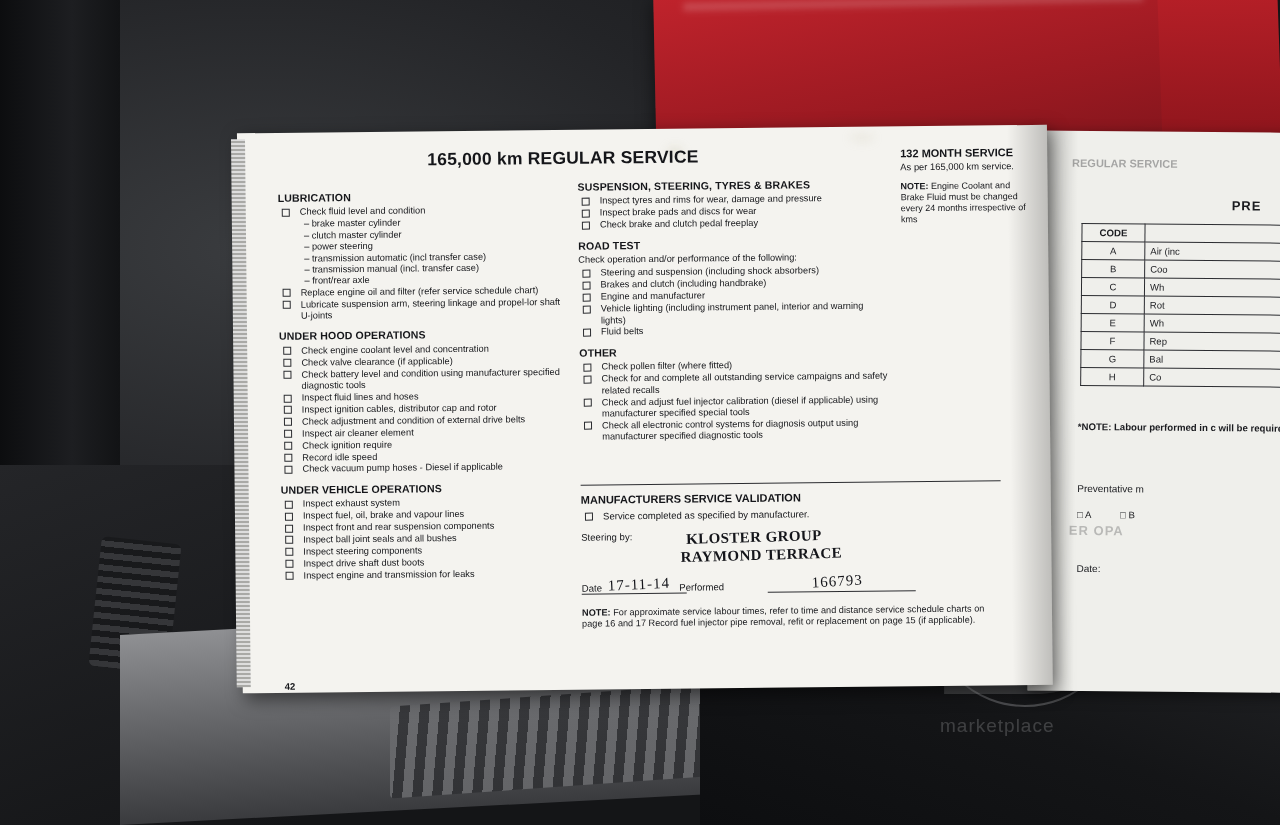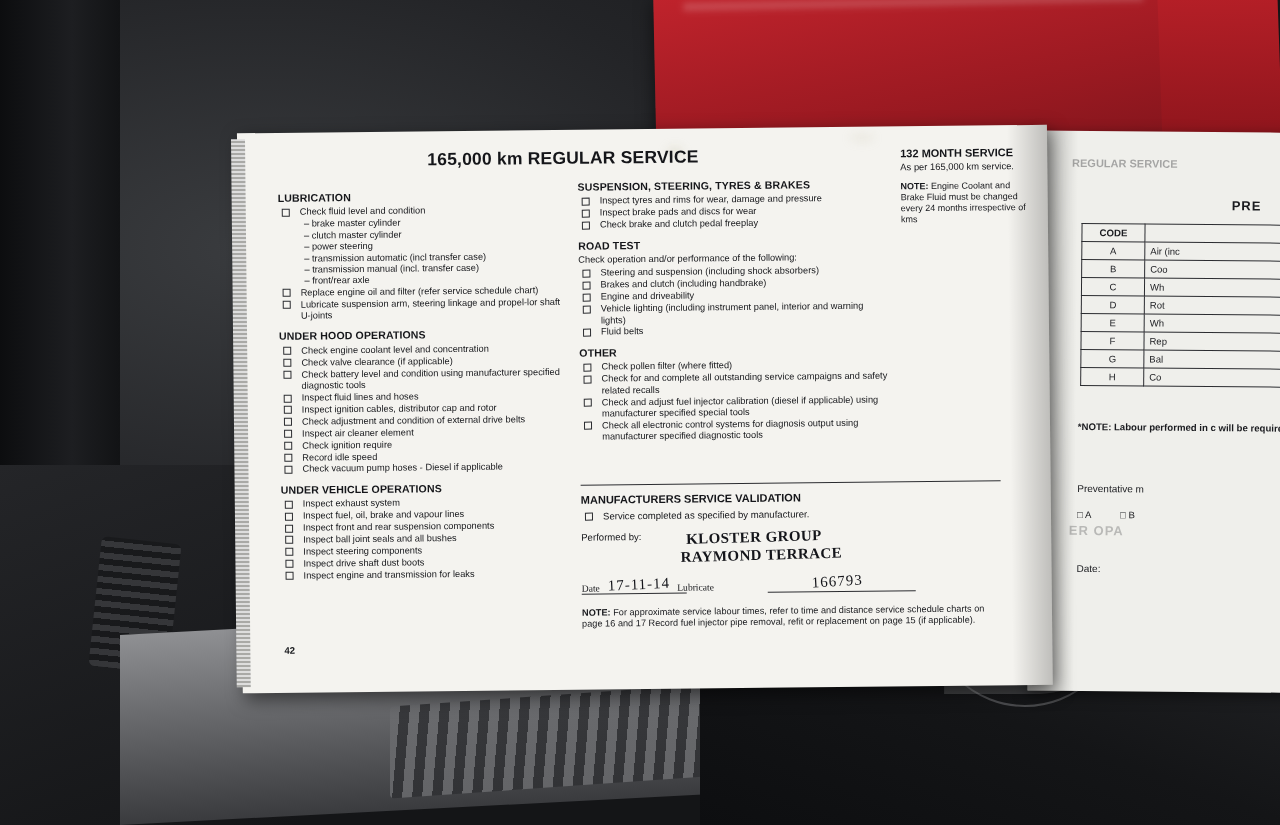--- a/index.html
+++ b/index.html
@@ -135,34 +135,34 @@
     font-family:"Liberation Serif", serif;
     color:#14151a;
   }
   .hand-dealer{
     position:absolute;left:105px;top:-2px;width:260px;
     font-size:15px;font-weight:bold;letter-spacing:.4px;
     transform:rotate(-1deg);
   }
   .hand-dealer div:last-child{margin-left:-6px;margin-top:1px;}
   .daterow{position:relative;margin-top:40px;font-size:9.6px;}
-  .daterow .lbl{display:inline-block;font-family:Liberation Serif, serif;}
+  .daterow .lbl{display:inline-block;}
   .hand-date{
     position:absolute;left:26px;top:-6px;font-size:15px;
     transform:rotate(-2deg);letter-spacing:1px;
   }
   .hand-km{
     position:absolute;left:230px;top:-7px;font-size:15px;
     transform:rotate(-2.5deg);letter-spacing:1px;
   }
   .dline{position:absolute;left:0;top:11px;width:105px;height:1px;background:#2b2c30;}
   .dline2{position:absolute;left:186px;top:11px;width:148px;height:1px;background:#2b2c30;}
   .footnote{position:absolute;left:340px;top:478px;width:420px;font-size:9.2px;line-height:10.8px;}
   .footnote b{font-weight:bold;}
-  .pagenum{position:absolute;left:42px;top:512px;font-size:9.5px;font-weight:bold;}
+  .pagenum{position:absolute;left:42px;top:548px;font-size:9.5px;font-weight:bold;}
 
   
   .rpage{position:absolute;left:0;top:0;width:470px;height:560px;color:#1a1b1f;overflow:hidden;}
   .rp-title{position:absolute;left:40px;top:26px;font-size:11px;font-weight:bold;opacity:.35;}
   .rp-pre{position:absolute;left:200px;top:66px;font-size:13px;font-weight:bold;letter-spacing:1px;}
   .rtable{position:absolute;left:50px;top:92px;width:410px;border-collapse:collapse;font-size:9.5px;}
   .rtable th,.rtable td{border:1px solid #2b2c30;padding:2px 5px;height:13px;}
   .rtable th{font-weight:bold;font-size:9.6px;text-align:center;}
   .rtable td.code{text-align:center;width:52px;font-weight:normal;}
   .rp-note{position:absolute;left:48px;top:290px;width:260px;font-size:9.6px;line-height:12px;font-weight:bold;}
@@ -187,20 +187,21 @@
   <div class="bg-carpet"></div>
   <div class="bg-vent"></div>
   <div class="bg-redbook"></div>
   <div class="bg-redbook-edge"></div>
   <div class="bg-sill"></div>
   <div class="bg-sill-tread"></div>
   <div class="bg-matt"></div>
 
   <div class="watermark">
     <div class="wm-b">B</div>
+    <div class="wm-t2">marketplace</div>
   </div>
   <div class="wm-circle"></div>
 </div>
 
 <div class="book">
 
   <div class="page-right-behind">
     <div class="rpage">
       <div class="rp-fold"></div>
       <div class="rp-title">REGULAR SERVICE</div>
@@ -322,21 +323,21 @@
             <div class="item"><span class="box"></span><span>Inspect tyres and rims for wear, damage and pressure</span></div>
             <div class="item"><span class="box"></span><span>Inspect brake pads and discs for wear</span></div>
             <div class="item"><span class="box"></span><span>Check brake and clutch pedal freeplay</span></div>
           </div>
 
         <div class="sec-h">ROAD TEST</div>
         <div class="plain">Check operation and/or performance of the following:</div>
         <div id="road-items">
             <div class="item"><span class="box"></span><span>Steering and suspension (including shock absorbers)</span></div>
             <div class="item"><span class="box"></span><span>Brakes and clutch (including handbrake)</span></div>
-            <div class="item"><span class="box"></span><span>Engine and driveability</span></div>
+            <div class="item"><span class="box"></span><span>Engine and manufacturer</span></div>
             <div class="item"><span class="box"></span><span>Vehicle lighting (including instrument panel, interior and warning lights)</span></div>
             <div class="item"><span class="box"></span><span>Fluid belts</span></div>
           </div>
 
         <div class="sec-h">OTHER</div>
         <div id="other-items">
             <div class="item"><span class="box"></span><span>Check pollen filter (where fitted)</span></div>
             <div class="item"><span class="box"></span><span>Check for and complete all outstanding service campaigns and safety related recalls</span></div>
             <div class="item"><span class="box"></span><span>Check and adjust fuel injector calibration (diesel if applicable) using manufacturer specified special tools</span></div>
             <div class="item"><span class="box"></span><span>Check all electronic control systems for diagnosis output using manufacturer specified diagnostic tools</span></div>
@@ -354,33 +355,33 @@
 
       <div class="valid">
         <div class="rule"></div>
         <div class="valid-h">MANUFACTURERS SERVICE VALIDATION</div>
         <div class="item">
           <span class="box"></span>
           <span>Service completed as specified by manufacturer.</span>
         </div>
 
         <div class="perf" style="position:relative;">
-          <span>Performed by:</span>
+          <span>Steering by:</span>
           <div class="hand hand-dealer">
             <div>KLOSTER GROUP</div>
             <div>RAYMOND TERRACE</div>
           </div>
         </div>
 
         <div class="daterow">
           <span class="lbl">Date</span>
           <span class="dline"></span>
           <span class="hand hand-date">17-11-14</span>
           <span style="display:inline-block;width:72px;"></span>
-          <span class="lbl">Lubricate</span>
+          <span class="lbl">Performed</span>
           <span class="dline2"></span>
           <span class="hand hand-km">166793</span>
         </div>
       </div>
 
       <div class="footnote">
         <b>NOTE:</b>
         <span>For approximate service labour times, refer to time and distance service schedule charts on page 16 and 17 Record fuel injector pipe removal, refit or replacement on page 15 (if applicable).</span>
       </div>
 

